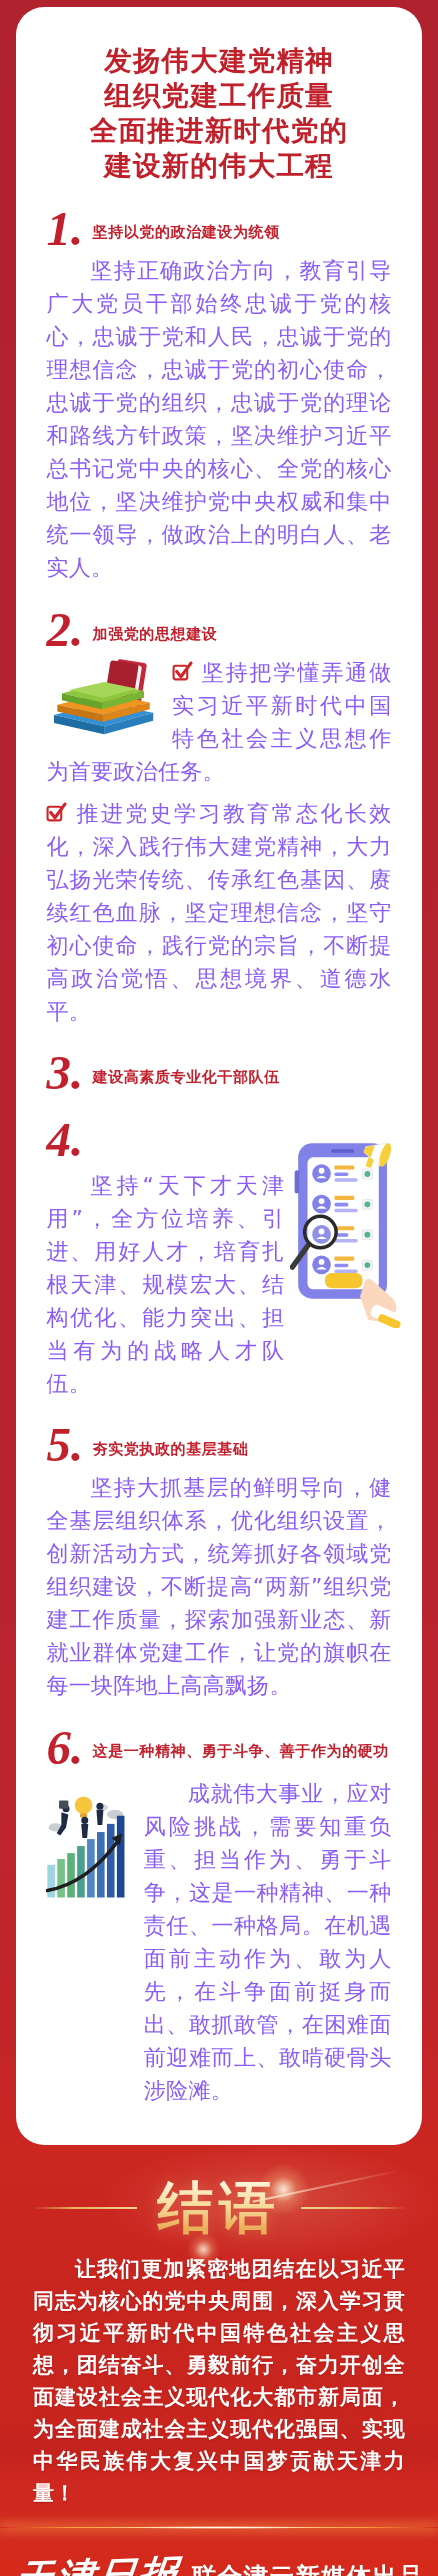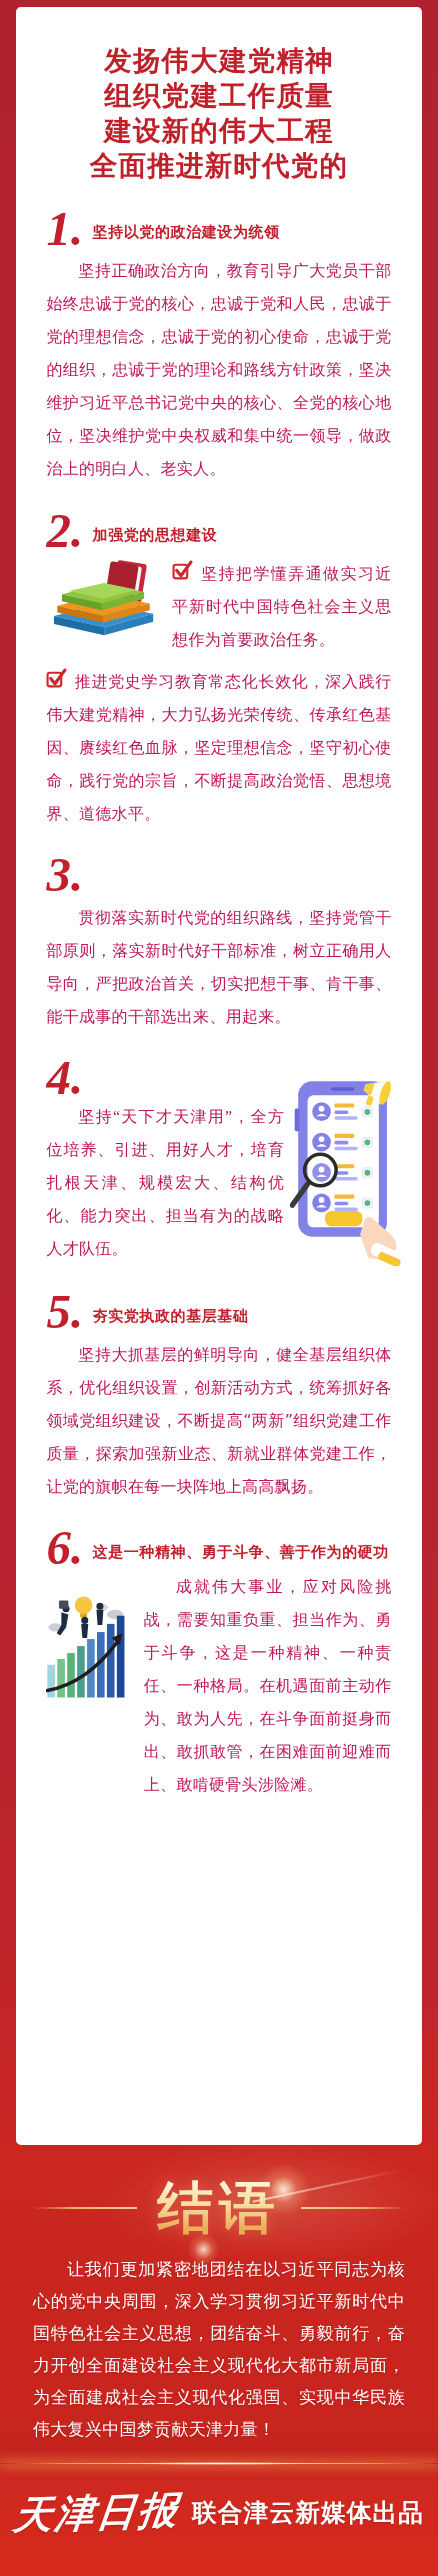--- a/index.html
+++ b/index.html
@@ -4,50 +4,50 @@
 <style>
   html,body{margin:0;padding:0;background:#8c1b22;}
   .poster{
     position:relative;width:438px;height:2576px;margin:0 auto;
     background:linear-gradient(180deg,#b0222e 0%,#b7242f 60%,#c1252a 78%,#cb2620 84%,#cb2620 100%);
     overflow:hidden;
     font-family:"DejaVu Sans","Liberation Sans",sans-serif;
   }
   .card{
     margin:7px 16.4px 0;height:2138px;box-sizing:border-box;
-    background:#ffffff;border-radius:5px;
+    background:#ffffff;border-radius:28px;
     padding:15px 30px 0;overflow:hidden;
   }
   .main-title{
     margin-top:21px;text-align:center;color:#c0202a;
     font-family:"Liberation Serif","DejaVu Serif",serif;
     font-weight:bold;font-size:27.5px;line-height:35px;letter-spacing:1.2px;
   }
   .section{margin-top:24.6px;}
   .sec-head{display:flex;align-items:flex-end;color:#c2202d;}
   .sec-num{
     font-family:"Liberation Serif","DejaVu Serif",serif;
     font-style:italic;font-weight:bold;font-size:49px;line-height:42px;
     margin-right:9.4px;flex:0 0 auto;
   }
   .sec-title{
     font-family:"Liberation Serif","DejaVu Serif",serif;
     font-weight:bold;font-size:15px;line-height:29px;
     padding-bottom:2.3px;letter-spacing:0.6px;
   }
   .sec-body{
-    margin:4.7px 0 0;color:#be185d;font-size:16px;line-height:33px;
+    margin:4.7px 0 0;color:#8b5cf6;font-size:22px;line-height:33px;
     text-align:justify;text-indent:2em;letter-spacing:0.3px;
   }
   .no-indent{text-indent:0;}
   .bullet{margin-top:9px;}
   .check{display:inline-block;vertical-align:-2.9px;margin-right:7px;}
   .books{float:left;width:114px;height:88px;margin:3.5px 11.7px 3.5px 0;}
   .flex-row{display:flex;}
-  .flex-row .sec-body{flex:1;margin-top:1px;font-family:Liberation Serif, serif;}
+  .flex-row .sec-body{flex:1;margin-top:8px;}
   .phone-illo{flex:0 0 auto;width:111px;height:193px;margin:-26px -9.4px 0 5.8px;}
   .chart-illo{flex:0 0 auto;width:88px;height:111px;margin:21px 9.4px 0 0;}
   .clearfix::after{content:"";display:table;clear:both;}
 
   .bottom{position:relative;height:431px;width:438px;
     background:
       radial-gradient(ellipse 246px 88px at 62% 13%, rgba(255,230,190,0.18), rgba(255,255,255,0) 70%),
       linear-gradient(180deg,#cb2620 0%,#c8251f 64%,#c4231d 72%,#ce2820 78%,#d52a1b 100%);
   }
   .concl-head{display:flex;align-items:center;justify-content:center;padding-top:34px;position:relative;}
@@ -61,21 +61,21 @@
     text-shadow:0 0 15px rgba(255,220,150,0.25);
   }
   .sparkle{position:absolute;border-radius:50%;pointer-events:none;}
   .sp1{width:53px;height:53px;left:257px;top:17.5px;
     background:radial-gradient(circle,rgba(255,250,230,0.9) 0%,rgba(255,220,150,0.25) 35%,rgba(255,220,150,0) 70%);}
   .sp2{width:33px;height:33px;left:187px;top:88px;
     background:radial-gradient(circle,rgba(255,250,230,0.8) 0%,rgba(255,220,150,0.2) 40%,rgba(255,220,150,0) 70%);}
   .streak{position:absolute;left:251px;top:40px;width:152px;height:1.8px;transform:rotate(-12deg);
     background:linear-gradient(90deg,rgba(255,245,220,0.8),rgba(255,245,220,0));}
   .concl-body{
-    margin:16.4px 33px 0;color:#ffffff;font-weight:normal;font-size:17px;line-height:32px;
+    margin:16.4px 33px 0;color:#ffffff;font-weight:bold;font-size:21px;line-height:32px;
     text-align:justify;text-indent:2em;letter-spacing:0.3px;
     text-shadow:0 1.2px 1.8px rgba(120,10,10,0.35);
   }
   .glow-divider{position:relative;margin-top:15px;height:5.8px;}
   .glow-divider .core{
     position:absolute;left:0;right:0;top:2.3px;height:1.8px;
     background:linear-gradient(90deg,rgba(255,160,60,0),#ff9c3c 16%,#ffe9b4 50%,#ff9c3c 84%,rgba(255,160,60,0));
     box-shadow:0 0 11.7px 2.9px rgba(255,190,90,0.55);
   }
   .glow-divider .hot{
@@ -94,22 +94,22 @@
 </style>
 </head>
 <body>
 
 <div class="poster">
   <div class="card">
 
     <div class="main-title">
       <div>发扬伟大建党精神</div>
       <div>组织党建工作质量</div>
+      <div>全面推进新时代党的</div>
       <div>建设新的伟大工程</div>
-      <div>全面推进新时代党的</div>
     </div>
 
     <div class="section">
       <div class="sec-head">
         <span class="sec-num">1.</span>
         <span class="sec-title">坚持以党的政治建设为统领</span>
       </div>
       <p class="sec-body">坚持正确政治方向，教育引导广大党员干部始终忠诚于党的核心，忠诚于党和人民，忠诚于党的理想信念，忠诚于党的初心使命，忠诚于党的组织，忠诚于党的理论和路线方针政策，坚决维护习近平总书记党中央的核心、全党的核心地位，坚决维护党中央权威和集中统一领导，做政治上的明白人、老实人。</p>
     </div>
 
@@ -147,22 +147,22 @@
         <svg class="check" width="21" height="21" viewBox="0 0 40 40">
           <rect x="3" y="9" width="26" height="26" rx="4" fill="none" stroke="#d0252b" stroke-width="4"></rect>
           <path d="M9 20 L17 30 L36 4" fill="none" stroke="#d0252b" stroke-width="6" stroke-linecap="round" stroke-linejoin="round"></path>
         </svg><span>推进党史学习教育常态化长效化，深入践行伟大建党精神，大力弘扬光荣传统、传承红色基因、赓续红色血脉，坚定理想信念，坚守初心使命，践行党的宗旨，不断提高政治觉悟、思想境界、道德水平。</span>
       </p>
     </div>
 
     <div class="section">
       <div class="sec-head">
         <span class="sec-num">3.</span>
-      </div>
-      <p class="sec-body">贯彻落实新时代党的组织路线，坚持党管干部原则，落实新时代好干部标准，树立正确用人导向，严把政治首关，切实把想干事、肯干事、能干成事的干部选出来、用起来。</p>
+        <span class="sec-title">建设高素质专业化干部队伍</span>
+      </div>
     </div>
 
     <div class="section">
       <div class="sec-head">
         <span class="sec-num">4.</span>
       </div>
       <div class="flex-row">
         <p class="sec-body">坚持“天下才天津用”，全方位培养、引进、用好人才，培育扎根天津、规模宏大、结构优化、能力突出、担当有为的战略人才队伍。</p>
         <svg class="phone-illo" viewBox="0 0 190 330">
           <rect x="14" y="14" width="152" height="266" rx="24" fill="#8181e8"></rect>

